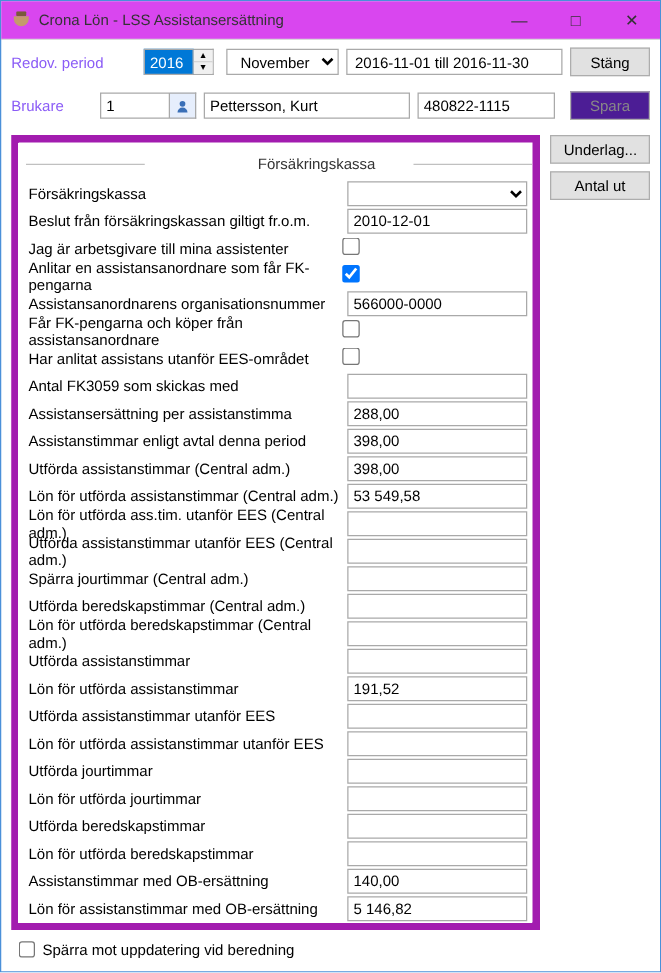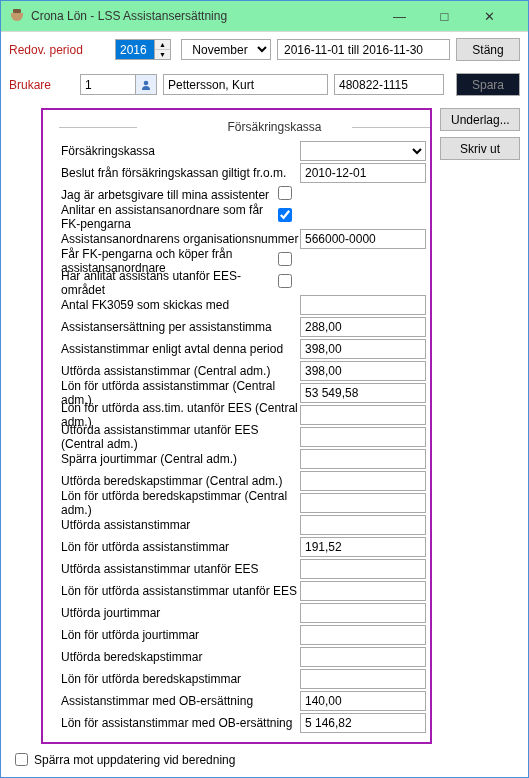--- a/index.html
+++ b/index.html
@@ -15,24 +15,24 @@
     height: 778px;
     background: #fff;
     border: 1px solid #4a90d9;
     box-sizing: border-box;
     display: flex;
     flex-direction: column;
   }
   
   .titlebar {
     height: 30px;
-    background: #86efac;
-    display: flex;
-    align-items: center;
-    padding: 0 16px 0 8px;
+    background: #d946ef;
+    display: flex;
+    align-items: center;
+    padding: 0 0 0 8px;
     border-bottom: 1px solid #d9d9d9;
     justify-content: flex-end;
   }
   .titlebar .app-icon {
     width: 16px;
     height: 16px;
     margin-right: 6px;
     display: flex;
     align-items: center;
     justify-content: center;
@@ -59,21 +59,21 @@
 
   
   .toolbar {
     padding: 6px 8px;
     display: flex;
     align-items: center;
     gap: 6px;
   }
   .toolbar label.fld {
     width: 100px;
-    color: #b91c1c;
+    color: #8b5cf6;
   }
   input[type="text"], select {
     font-family: inherit;
     font-size: 12px;
     border: 1px solid #a9a9a9;
     padding: 2px 4px;
     height: 21px;
     box-sizing: border-box;
     background: #fff;
   }
@@ -127,21 +127,21 @@
     height: 23px;
     min-width: 64px;
     background: #e1e1e1;
     border: 1px solid #adadad;
     font-family: inherit;
     font-size: 12px;
     padding: 0 10px;
   }
   .btn:disabled {
     color: #888;
-    background: #0f172a;
+    background: #4c1d95;
   }
   .brukare-id {
     width: 56px;
   }
   .lookup-btn {
     width: 21px;
     height: 21px;
     border: 1px solid #a9a9a9;
     border-left: none;
     background: #e6eefc;
@@ -156,26 +156,25 @@
   
   .main {
     flex: 1;
     display: flex;
     padding: 6px 8px 0 8px;
     gap: 8px;
     overflow: hidden;
   }
   .form-panel {
     flex: 1;
-    border: 2px solid #a21caf;
+    border: 6px solid #a21caf;
     background: #fff;
     overflow-y: scroll;
-    padding: 6px 0 6px 16px;
-    box-sizing: border-box;
-    margin-left: 32px;
+    padding: 6px 0 6px 6px;
+    box-sizing: border-box;
   }
   .side-col {
     width: 80px;
     display: flex;
     flex-direction: column;
     gap: 6px;
   }
   .side-col .btn { width: 100%; }
 
   
@@ -199,21 +198,21 @@
     display: flex;
     align-items: center;
     height: 21px;
     margin-bottom: 1px;
   }
   .row .rlabel {
     flex: 1;
     padding-left: 2px;
   }
   .row .rfield {
-    width: 126px;
+    width: 144px;
     margin-right: 4px;
     box-sizing: border-box;
   }
   .row input[type="text"] {
     width: 100%;
     height: 20px;
   }
   .row input.num {
     text-align: left;
   }
@@ -417,21 +416,21 @@
           <div class="row">
             <div class="rlabel">Lön för assistanstimmar med OB-ersättning</div>
             <div class="rfield"><input type="text" class="num" value="5 146,82" style=""></div>
           </div>
         </div>
 
     </div>
 
     <div class="side-col">
       <button class="btn">Underlag...</button>
-      <button class="btn">Skriv ut</button>
+      <button class="btn">Antal ut</button>
     </div>
   </div>
 
   <div class="bottom-bar">
     <input type="checkbox" style="">
     <span>Spärra mot uppdatering vid beredning</span>
   </div>
 
 </div>
 

